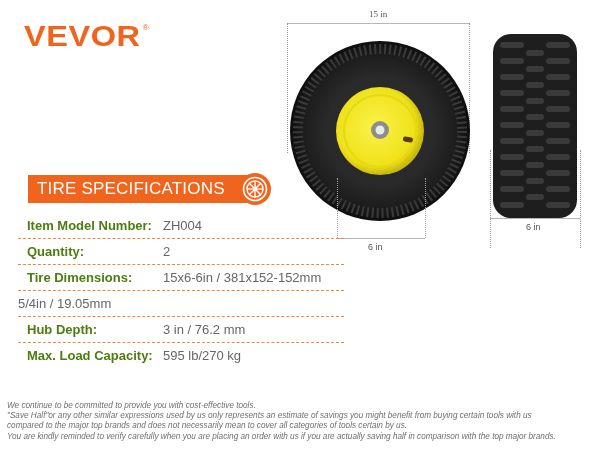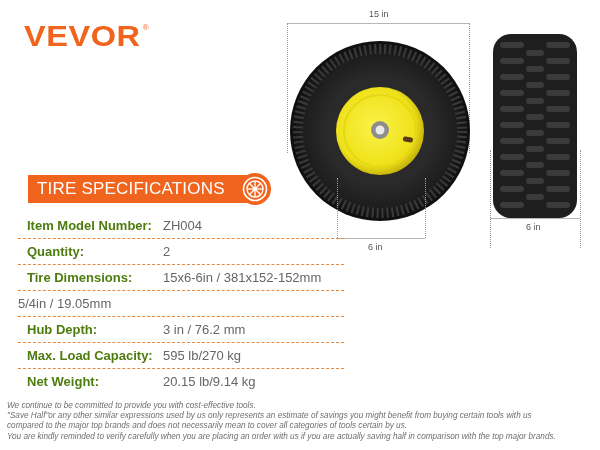--- a/index.html
+++ b/index.html
@@ -48,21 +48,21 @@
   .dim-label { position: absolute; font-size: 9px; color: #555; }
   .dim-line { position: absolute; background: #b7b7b7; }
   .dim-dot { position: absolute; border-left: 1px dotted #9a9a9a; }
 </style>
 </head>
 <body>
 
 <div class="logo"><span>VEVOR</span><span class="reg">®</span></div>
 
 <div style="position:absolute;left:285px;top:20px;width:190px;height:220px;">
-  <div class="dim-label" style="left:84px;top:-11px;">15 in</div>
+  <div class="dim-label" style="left:84px;top:-11px;font-family:Liberation Serif, serif;">15 in</div>
   <div class="dim-line" style="left:2px;top:3px;width:182px;height:1px;"></div>
   <div class="dim-dot" style="left:2px;top:3px;height:130px;"></div>
   <div class="dim-dot" style="left:184px;top:3px;height:130px;"></div>
   <svg width="190" height="200" viewBox="0 0 190 200" style="position:absolute;left:0;top:8px;">
     <defs>
       <radialGradient id="tireG" cx="50%" cy="50%" r="50%">
         <stop offset="60%" stop-color="#2a2a2a"></stop>
         <stop offset="85%" stop-color="#1d1d1d"></stop>
         <stop offset="100%" stop-color="#0e0e0e"></stop>
       </radialGradient>
@@ -164,24 +164,20 @@
     <span class="spec-value">5/4in / 19.05mm</span>
   </div>
   <div class="spec-row">
     <span class="spec-label">Hub Depth:</span>
     <span class="spec-value">3 in / 76.2 mm</span>
   </div>
   <div class="spec-row">
     <span class="spec-label">Max. Load Capacity:</span>
     <span class="spec-value">595 lb/270 kg</span>
   </div>
-  <div class="spec-row">
-    <span class="spec-label">Net Weight:</span>
-    <span class="spec-value">20.15 lb/9.14 kg</span>
-  </div>
 </div>
 
 <div class="disclaimer">
   <div>We continue to be committed to provide you with cost-effective tools.</div>
   <div>"Save Half"or any other similar expressions used by us only represents an estimate of savings you might benefit from buying certain tools with us</div>
   <div>compared to the major top brands and does not necessarily mean to cover all categories of tools certain by us.</div>
   <div>You are kindly reminded to verify carefully when you are placing an order with us if you are actually saving half in comparison with the top major brands.</div>
 </div>
 
 </body></html>

